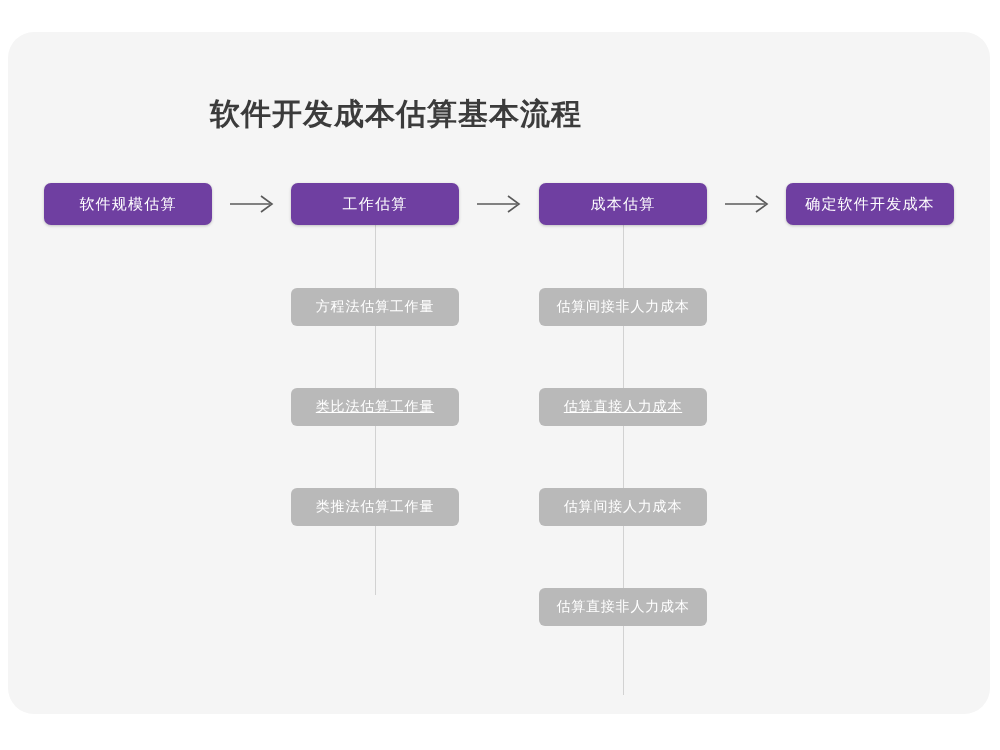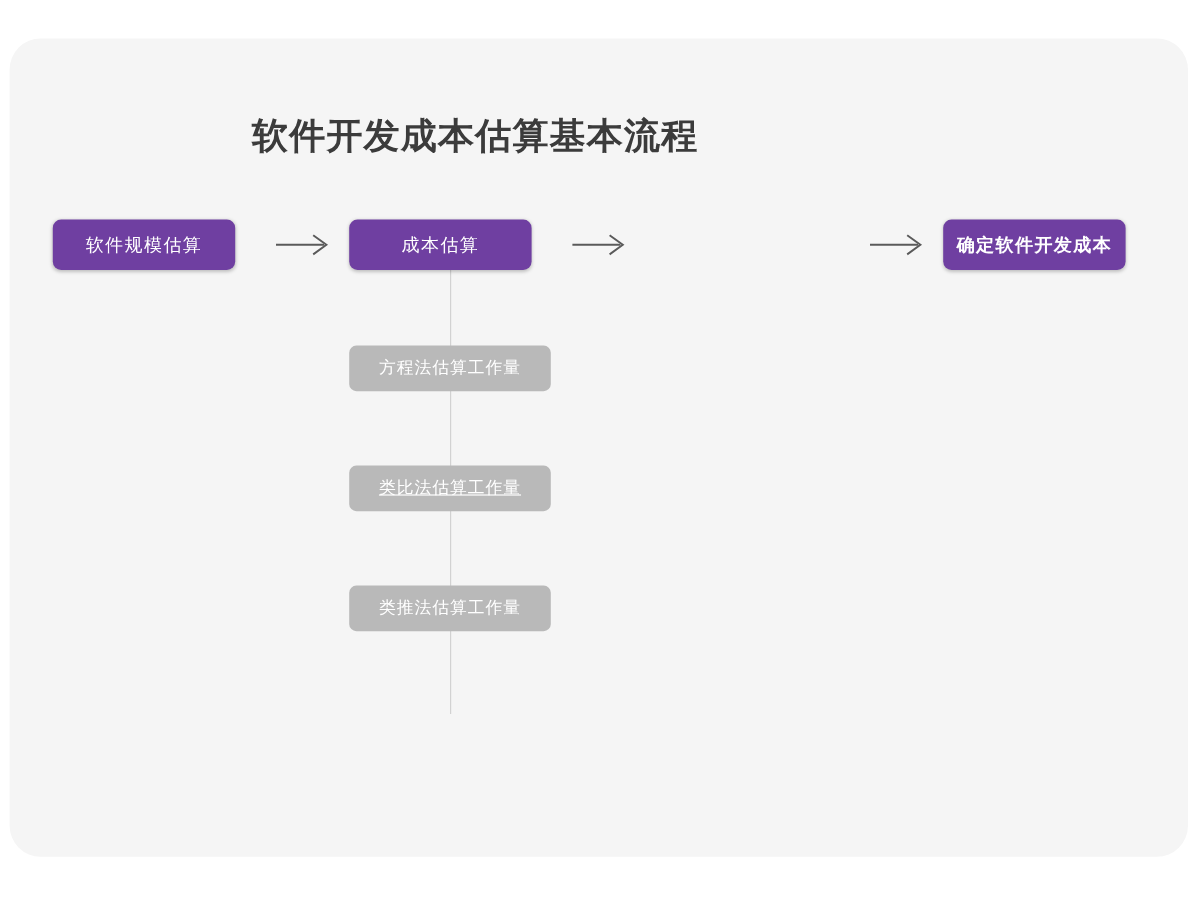--- a/index.html
+++ b/index.html
@@ -49,37 +49,37 @@
   
   .column {
     position: absolute;
     top: 183px;
     width: 168px;
   }
 
   .col-1 { left: 44px; }
   .col-2 { left: 291px; }
   .col-3 { left: 539px; }
-  .col-4 { left: 786px; font-weight: bold; }
+  .col-4 { left: 786px; }
 
   
   .spine {
     position: absolute;
     left: 83.5px;
     top: 42px;
     width: 1.6px;
     background: #d2d2d2;
   }
   .spine-3 { height: 370px; }
   .spine-4 { height: 470px; }
 
   
   .node-primary {
     position: relative;
-    width: 152px;
+    width: 168px;
     height: 42px;
     box-sizing: border-box;
     background: #6f3fa1;
     border-radius: 7px;
     color: #ffffff;
     font-size: 15px;
     display: flex;
     align-items: center;
     justify-content: center;
     letter-spacing: 1.2px;
@@ -137,33 +137,41 @@
 
   <div class="flow-arrow arr-1">
     <svg width="48" height="26" viewBox="0 0 48 26" aria-hidden="true">
       <line x1="2" y1="13" x2="42" y2="13" stroke="#5a5a5a" stroke-width="1.6"></line>
       <polyline points="33,5 44,13 33,21" fill="none" stroke="#5a5a5a" stroke-width="1.6"></polyline>
     </svg>
   </div>
 
   <div class="column col-2">
     <div class="spine spine-3"></div>
-    <div class="node-primary">成本估算</div>
+    <div class="node-primary">工作估算</div>
     <div class="node-sub sub-1">方程法估算工作量</div>
     <div class="node-sub sub-2">类比法估算工作量</div>
     <div class="node-sub sub-3">类推法估算工作量</div>
   </div>
 
   <div class="flow-arrow arr-2">
     <svg width="48" height="26" viewBox="0 0 48 26" aria-hidden="true">
       <line x1="2" y1="13" x2="42" y2="13" stroke="#5a5a5a" stroke-width="1.6"></line>
       <polyline points="33,5 44,13 33,21" fill="none" stroke="#5a5a5a" stroke-width="1.6"></polyline>
     </svg>
   </div>
 
+  <div class="column col-3">
+    <div class="spine spine-4"></div>
+    <div class="node-primary">成本估算</div>
+    <div class="node-sub sub-1">估算间接非人力成本</div>
+    <div class="node-sub sub-2">估算直接人力成本</div>
+    <div class="node-sub sub-3">估算间接人力成本</div>
+    <div class="node-sub sub-4">估算直接非人力成本</div>
+  </div>
 
   <div class="flow-arrow arr-3">
     <svg width="48" height="26" viewBox="0 0 48 26" aria-hidden="true">
       <line x1="2" y1="13" x2="42" y2="13" stroke="#5a5a5a" stroke-width="1.6"></line>
       <polyline points="33,5 44,13 33,21" fill="none" stroke="#5a5a5a" stroke-width="1.6"></polyline>
     </svg>
   </div>
 
   <div class="column col-4">
     <div class="node-primary">确定软件开发成本</div>

